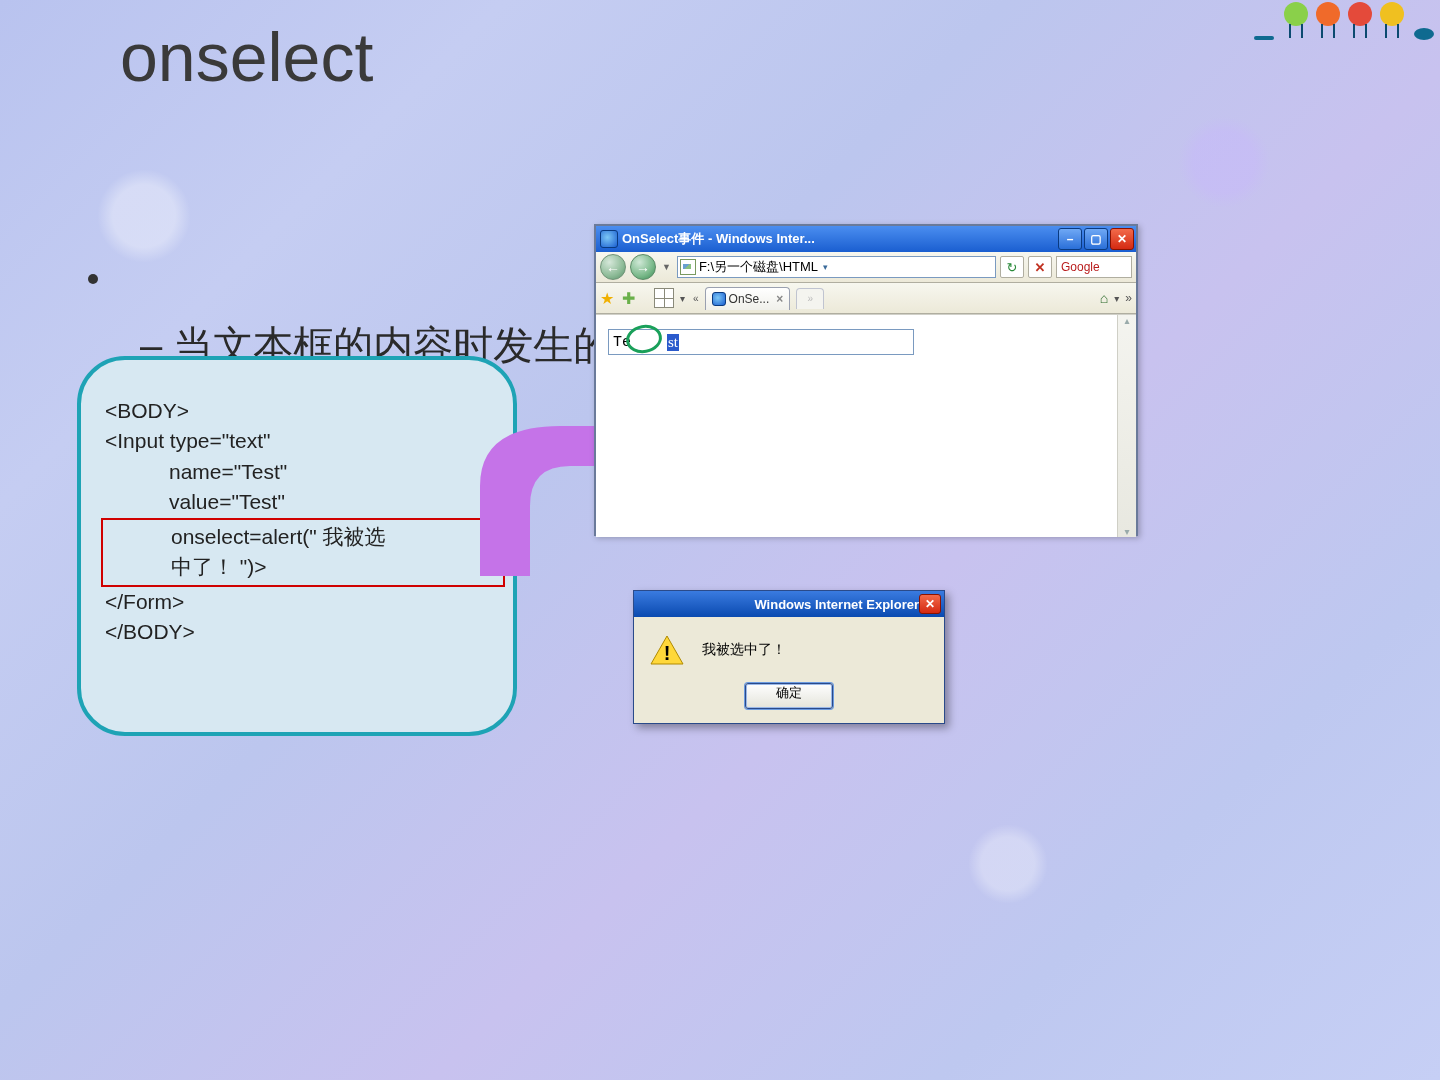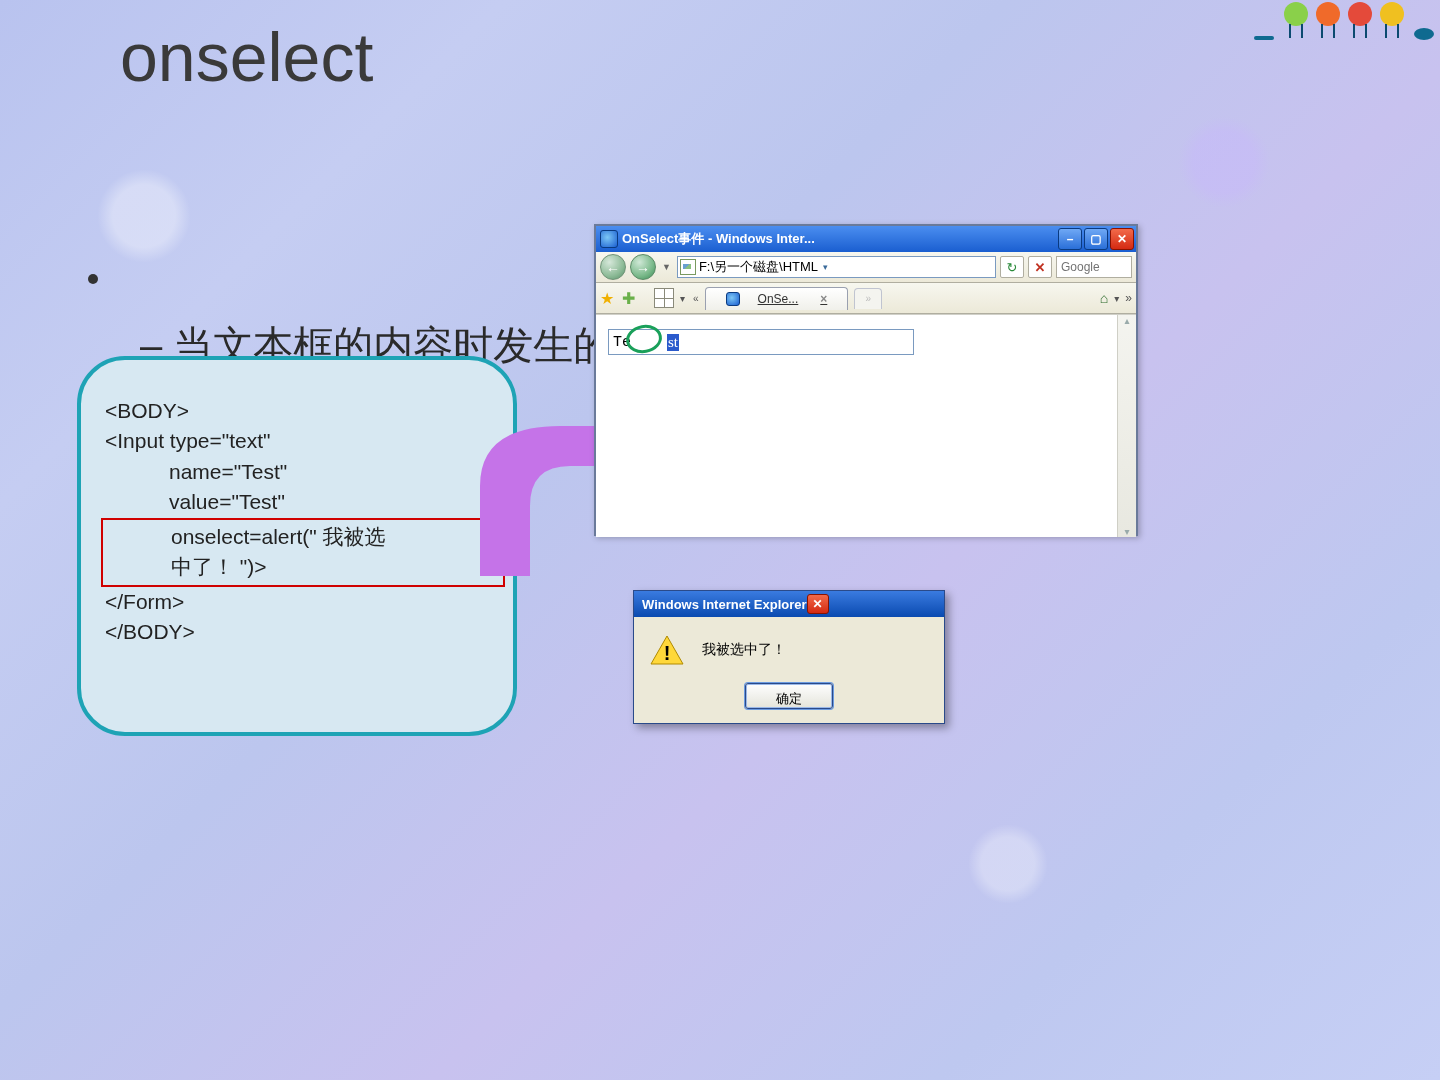--- a/index.html
+++ b/index.html
@@ -165,41 +165,41 @@
   .addr .pic::after{content:"";position:absolute;left:2px;top:4px;width:8px;height:5px;background:linear-gradient(135deg,#6aa0d0 50%,#8ac080 50%);}
   .addr .dd { font-size:9px;color:#3a6a9a; padding-left:2px;}
   .sq-btn {
     width: 22px; height: 20px; border:1px solid #b0aea0; background:#fff;
     display:flex;align-items:center;justify-content:center; border-radius:2px;
   }
   .sq-btn.go { color:#2a8a3a; }
   .sq-btn.x  { color:#c03020; font-weight:bold; }
   .search {
     width: 66px; height: 20px; border:1px solid #b0aea0; background:#fff;
-    color:#737373; font-size:12px; display:flex;align-items:center; padding:0 4px;
+    color:#b91c1c; font-size:12px; display:flex;align-items:center; padding:0 4px;
   }
   .ie-toolbar2 {
     height: 30px; background: linear-gradient(#f7f7ef,#ece9d8);
     border-bottom: 1px solid #b0aea0;
     display:flex; align-items:center; gap:4px; padding:0 4px;
   }
   .fav { width:18px;height:18px; color:#f0b000; font-size:16px; }
   .fav2{ color:#6ab04a; font-size:16px; }
   .grid{ width:18px;height:18px; border:1px solid #8a8a7a; background:
          linear-gradient(#fff,#fff) left/50% 100% no-repeat,
          linear-gradient(#fff,#fff) right/50% 100% no-repeat;
          position:relative;}
   .grid::before{content:"";position:absolute;left:50%;top:0;width:1px;height:100%;background:#8a8a7a;}
   .grid::after{content:"";position:absolute;top:50%;left:0;height:1px;width:100%;background:#8a8a7a;}
   .chev { font-size:10px;color:#555; padding:0 2px;}
   .tab {
     height: 22px; border:1px solid #9aa0b0; border-bottom:none;
     background: linear-gradient(#fff,#f0f0ea);
-    border-radius: 4px 4px 0 0; display:flex;align-items:center; gap:18px;
-    padding: 0 20px; font-size:12px; color:#333;text-decoration:underline;
+    border-radius: 4px 4px 0 0; display:flex;align-items:center; gap:3px;
+    padding: 0 6px; font-size:12px; color:#333;
   }
   .tab .ie-ticon { width:12px;height:12px; }
   .tab .tx { color:#888; font-weight:bold; margin-left:4px;}
   .ghost-tab {
     width: 26px; height: 20px; border:1px solid #c0c4d0; border-bottom:none;
     border-radius: 4px 4px 0 0; background:#f4f4ef; margin-left:2px;
     display:flex;align-items:center;justify-content:center;color:#bbb;font-size:10px;
   }
   .home { font-size:14px; color:#2a6a2a; }
   .dbl-chev{ font-size:12px;color:#555; }
@@ -242,22 +242,22 @@
     width: 310px;
     border: 1px solid #2a4a8a;
     background:#ece9d8;
     box-shadow: 4px 4px 8px rgba(0,0,0,0.35);
     font-family: Tahoma, "SimSun", sans-serif;
   }
   .alert-title {
     height: 26px;
     background: linear-gradient(#3a7be0,#0a4ab0);
     color:#fff; font-weight:bold; font-size:13px;
-    display:flex; align-items:center; justify-content:flex-start;
-    padding: 0 3px 0 8px;
+    display:flex; align-items:center; justify-content:flex-end;
+    padding: 0 3px 0 16px;
   }
   .alert-title .win-btn.close { width:20px;height:18px; }
   .alert-body {
     display:flex; align-items:center; gap:18px;
     padding: 18px 16px 12px 16px;
     font-size: 14px; color:#000;
   }
   .warn-icon {
     width: 34px; height: 30px; position:relative;
   }
@@ -265,21 +265,21 @@
   .alert-footer {
     display:flex; justify-content:center; padding: 6px 0 14px;
   }
   .ok-btn {
     min-width: 86px; height: 24px;
     background: linear-gradient(#fefefe,#e4e4da);
     border: 1px solid #2a4a8a;
     box-shadow: inset 0 0 0 1px #9ab8e8, 0 0 0 1px #6a9ae0;
     border-radius: 3px;
     font-size: 13px; color:#000;
-    display:flex;align-items:flex-end;justify-content:center;
+    display:flex;align-items:flex-start;justify-content:center;
   }
 </style>
 </head>
 <body>
 
 <div class="slide">
 
   <div class="decor">
     <span class="dash"></span>
     <div class="fig"><span class="head" style="background:#8ad04a"></span><span class="body"></span><span class="legs"></span></div>

